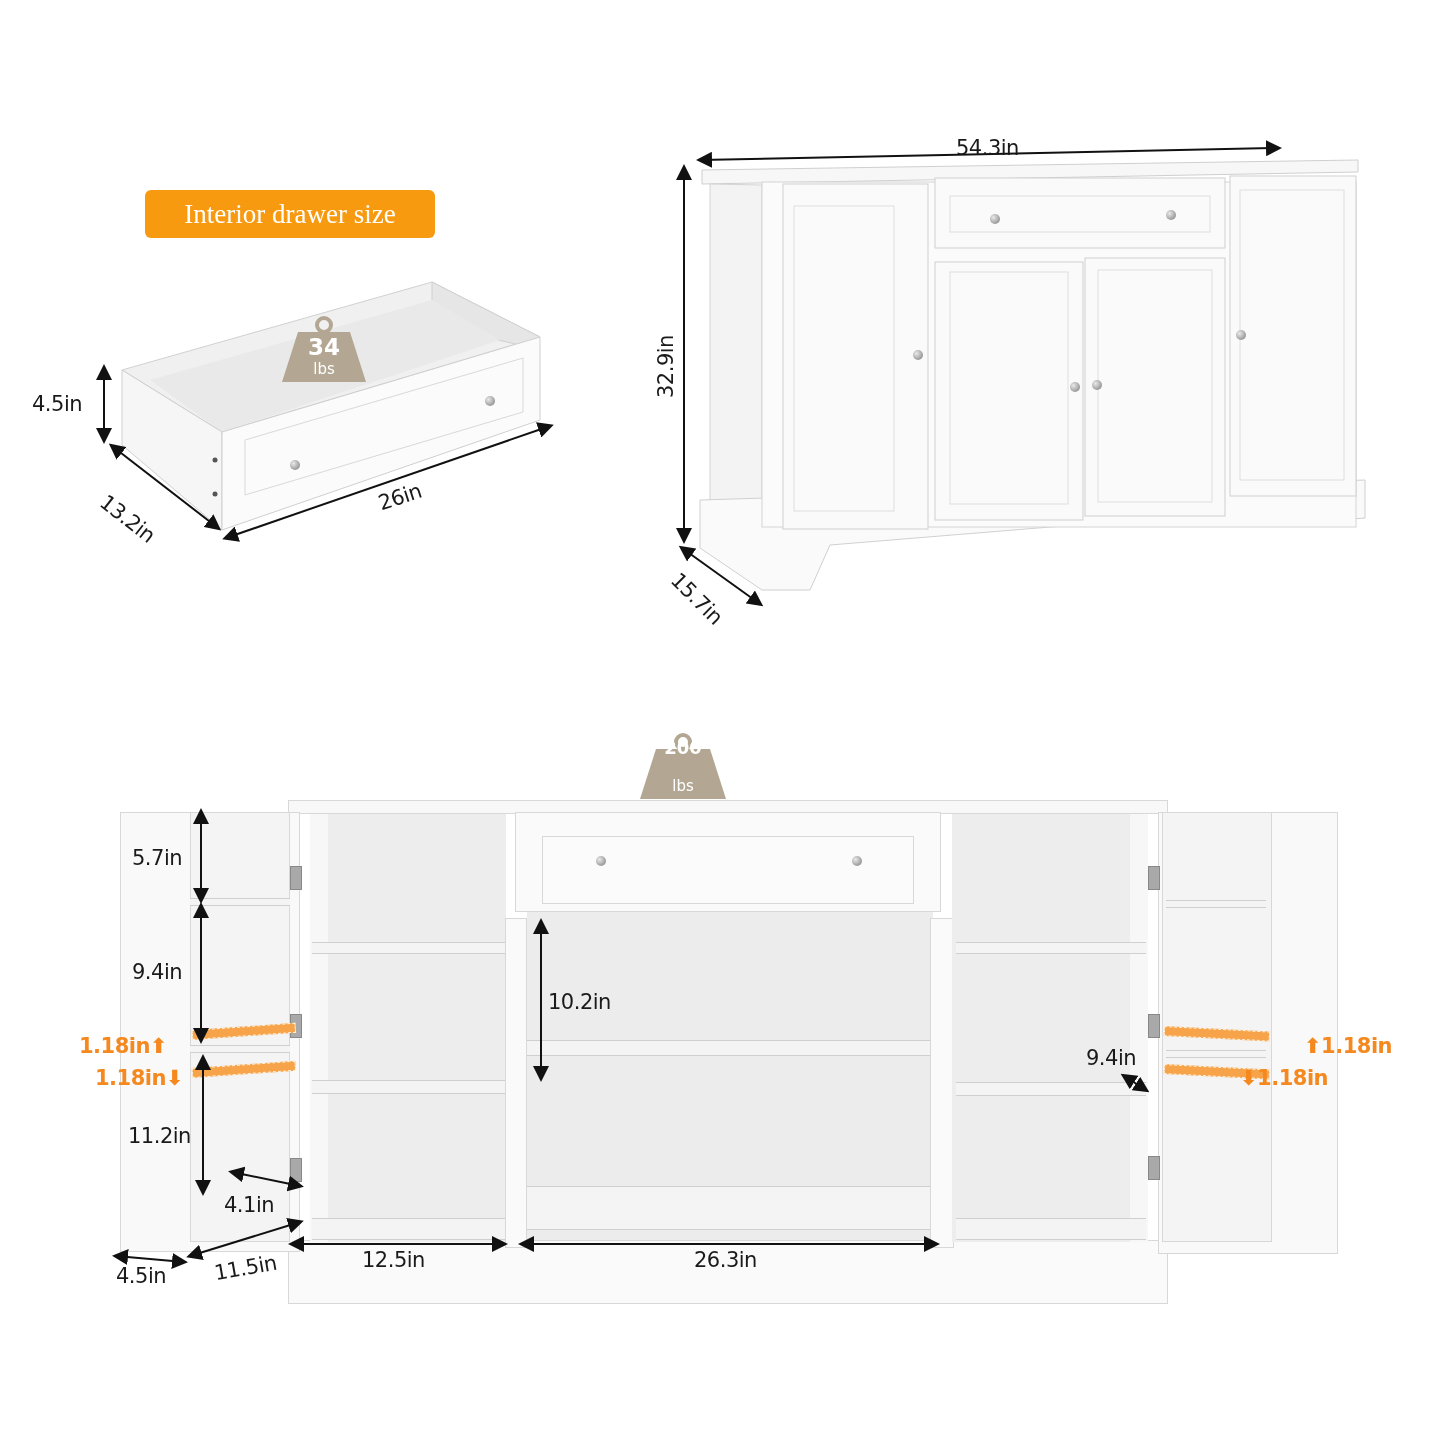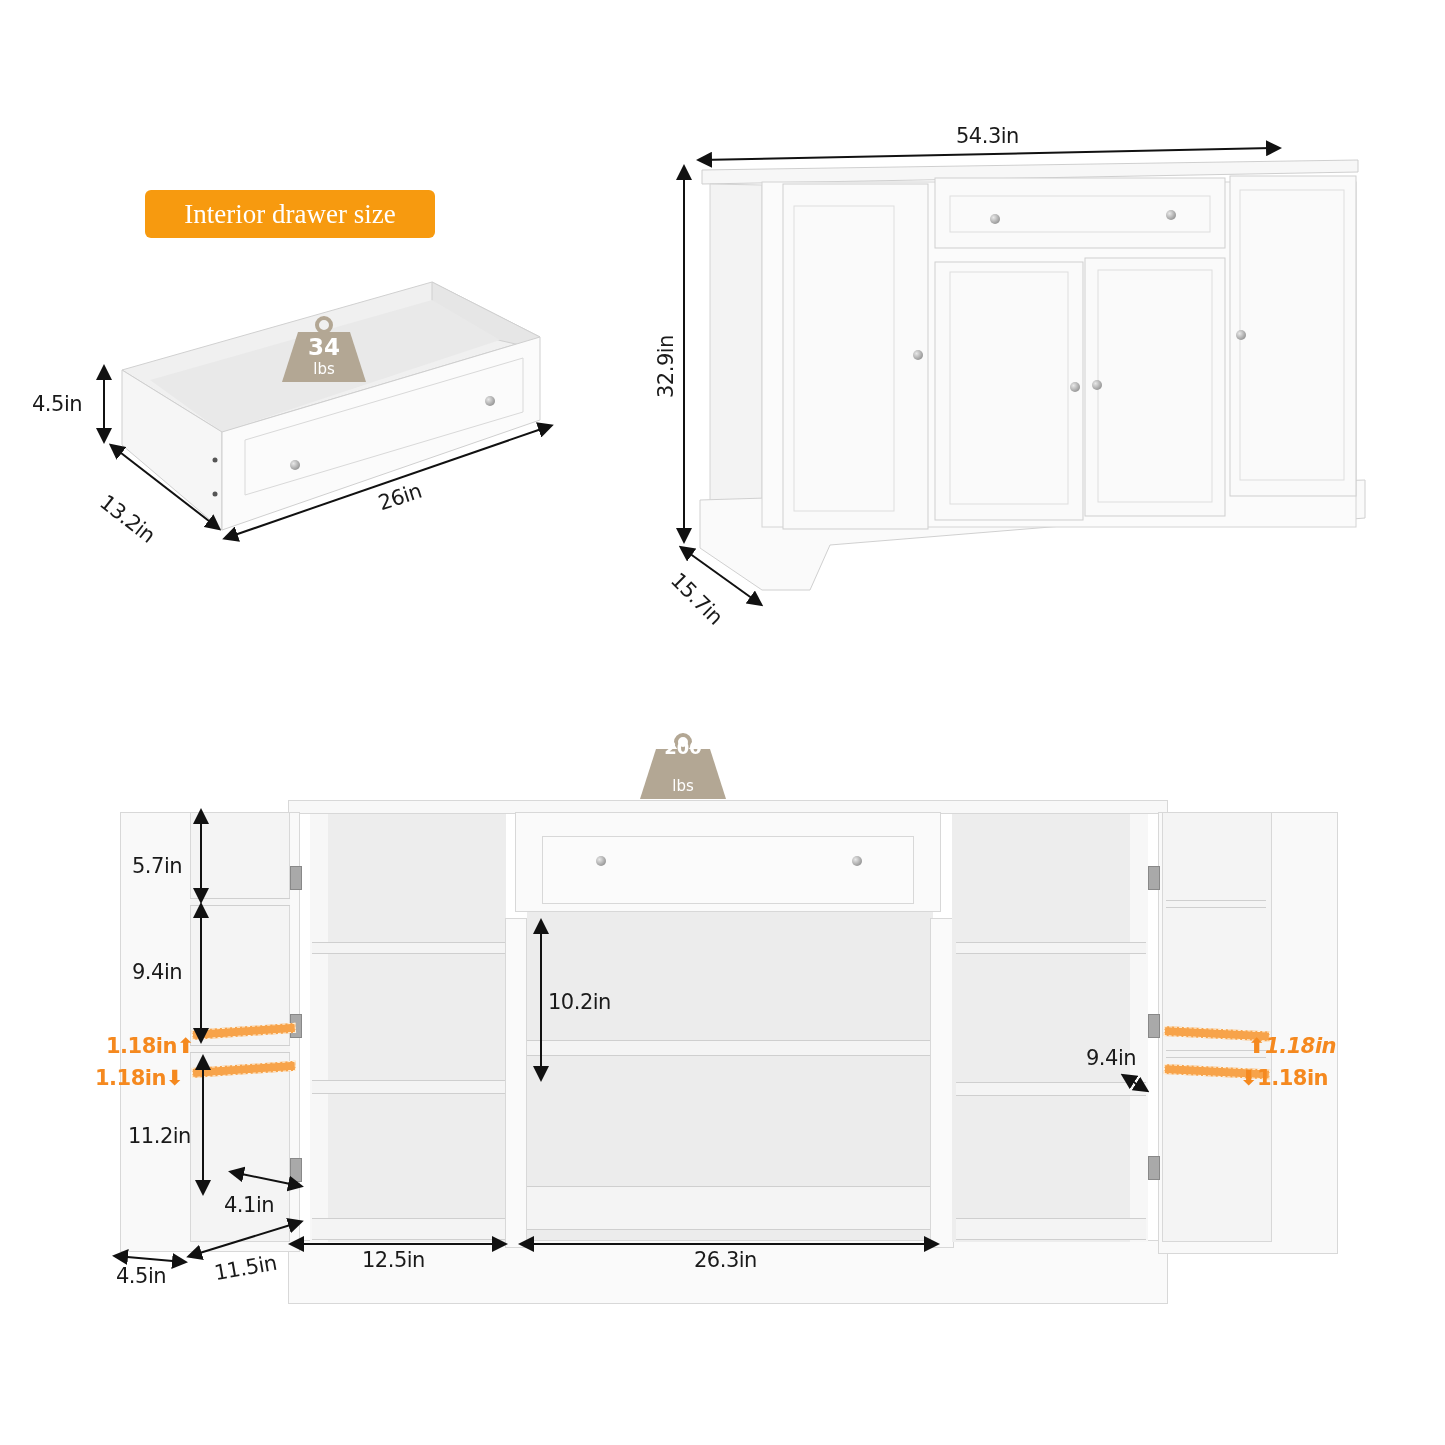--- a/index.html
+++ b/index.html
@@ -94,21 +94,21 @@
 <div class="knob" style="left:1166px;top:210px;"></div>
 <div class="knob" style="left:1070px;top:382px;"></div>
 <div class="knob" style="left:1092px;top:380px;"></div>
 <div class="knob" style="left:1236px;top:330px;"></div>
 
 <svg width="1445" height="1445" style="left:0;top:0;">
   <line x1="700" y1="160" x2="1278" y2="148" stroke="#111" stroke-width="2" marker-start="url(#ah)" marker-end="url(#ah)"></line>
   <line x1="684" y1="168" x2="684" y2="540" stroke="#111" stroke-width="2" marker-start="url(#ah)" marker-end="url(#ah)"></line>
   <line x1="682" y1="548" x2="760" y2="604" stroke="#111" stroke-width="2" marker-start="url(#ah)" marker-end="url(#ah)"></line>
 </svg>
-<div class="dim" style="left:956px;top:124px;">54.3in</div>
+<div class="dim" style="left:956px;top:136px;">54.3in</div>
 <div class="dim" style="left:654px;top:398px;transform:rotate(-90deg);transform-origin:left top;">32.9in</div>
 <div class="dim" style="left:683px;top:568px;transform:rotate(45deg);transform-origin:left top;">15.7in</div>
 
 <div class="weight" style="left:640px;top:733px;width:86px;height:66px;">
   <svg width="86" height="66" style="left:0;top:0;">
     <circle cx="43" cy="9" r="7" fill="none" stroke="#b3a794" stroke-width="4"></circle>
     <polygon points="16,16 70,16 86,66 0,66" fill="#b3a794"></polygon>
   </svg>
   <div class="num" style="top:4px;font-size:18px;">200</div>
   <div class="unit" style="top:44px;font-size:15px;">lbs</div>
@@ -165,35 +165,35 @@
   <line x1="203" y1="1058" x2="203" y2="1192" stroke="#111" stroke-width="2" marker-start="url(#ah)" marker-end="url(#ah)"></line>
   <line x1="232" y1="1172" x2="300" y2="1186" stroke="#111" stroke-width="2" marker-start="url(#ah)" marker-end="url(#ah)"></line>
   <line x1="116" y1="1256" x2="184" y2="1262" stroke="#111" stroke-width="2" marker-start="url(#ah)" marker-end="url(#ah)"></line>
   <line x1="190" y1="1256" x2="300" y2="1222" stroke="#111" stroke-width="2" marker-start="url(#ah)" marker-end="url(#ah)"></line>
   <line x1="292" y1="1244" x2="504" y2="1244" stroke="#111" stroke-width="2" marker-start="url(#ah)" marker-end="url(#ah)"></line>
   <line x1="522" y1="1244" x2="936" y2="1244" stroke="#111" stroke-width="2" marker-start="url(#ah)" marker-end="url(#ah)"></line>
   <line x1="541" y1="922" x2="541" y2="1078" stroke="#111" stroke-width="2" marker-start="url(#ah)" marker-end="url(#ah)"></line>
   <line x1="1124" y1="1076" x2="1146" y2="1090" stroke="#111" stroke-width="2" marker-start="url(#ah)" marker-end="url(#ah)"></line>
 </svg>
 
-<div class="dim" style="left:132px;top:846px;margin-top:8px;">5.7in</div>
+<div class="dim" style="left:132px;top:846px;">5.7in</div>
 <div class="dim" style="left:132px;top:960px;">9.4in</div>
 <div class="dim" style="left:128px;top:1124px;">11.2in</div>
 <div class="dim" style="left:224px;top:1193px;">4.1in</div>
 <div class="dim" style="left:116px;top:1264px;">4.5in</div>
 <div class="dim" style="left:214px;top:1256px;transform:rotate(-10deg);">11.5in</div>
 <div class="dim" style="left:362px;top:1248px;">12.5in</div>
 <div class="dim" style="left:694px;top:1248px;">26.3in</div>
 <div class="dim" style="left:548px;top:990px;">10.2in</div>
 <div class="dim" style="left:1086px;top:1046px;">9.4in</div>
 
-<div class="orange-dim" style="left:106px;top:1034px;">
+<div class="orange-dim" style="left:79px;top:1034px;">
   <span>1.18in</span><span>⬆</span>
 </div>
 <div class="orange-dim" style="left:95px;top:1066px;">
   <span>1.18in</span><span>⬇</span>
 </div>
-<div class="orange-dim" style="left:1248px;top:1034px;font-style:italic;">
+<div class="orange-dim" style="left:1304px;top:1034px;">
   <span>⬆</span><span>1.18in</span>
 </div>
 <div class="orange-dim" style="left:1240px;top:1066px;">
   <span>⬇</span><span>1.18in</span>
 </div>
 
 </body></html>

